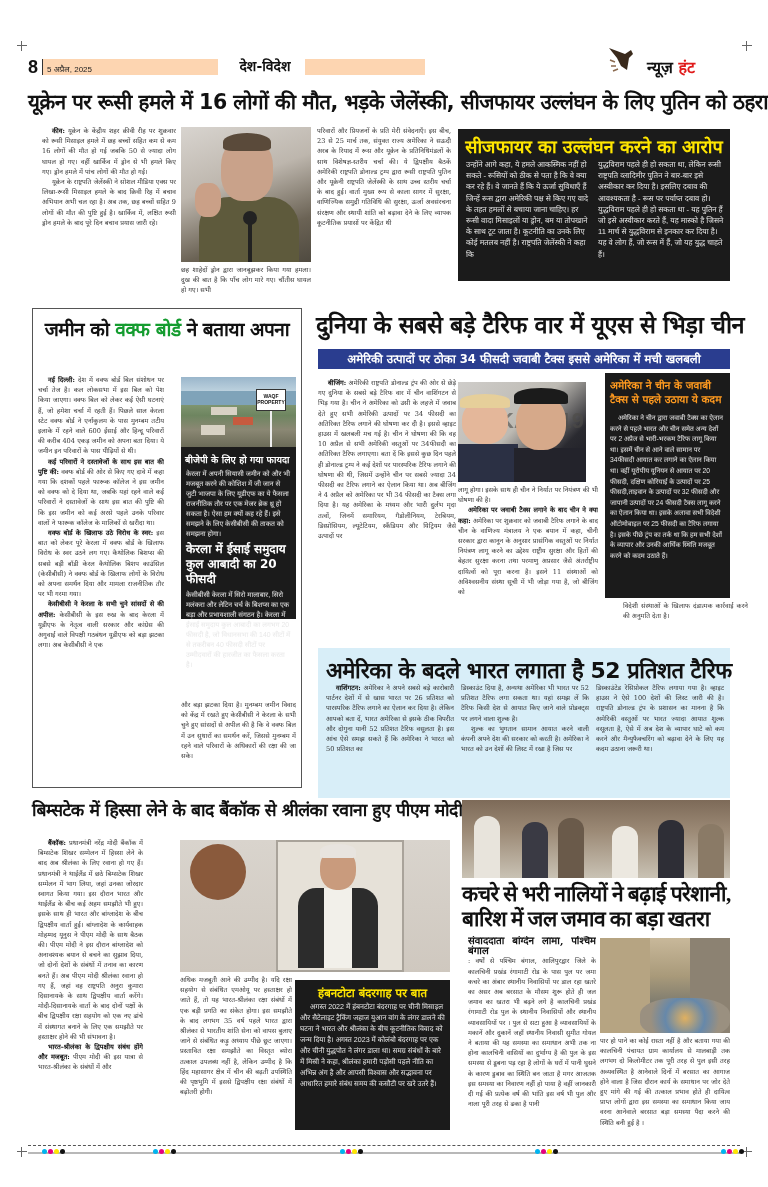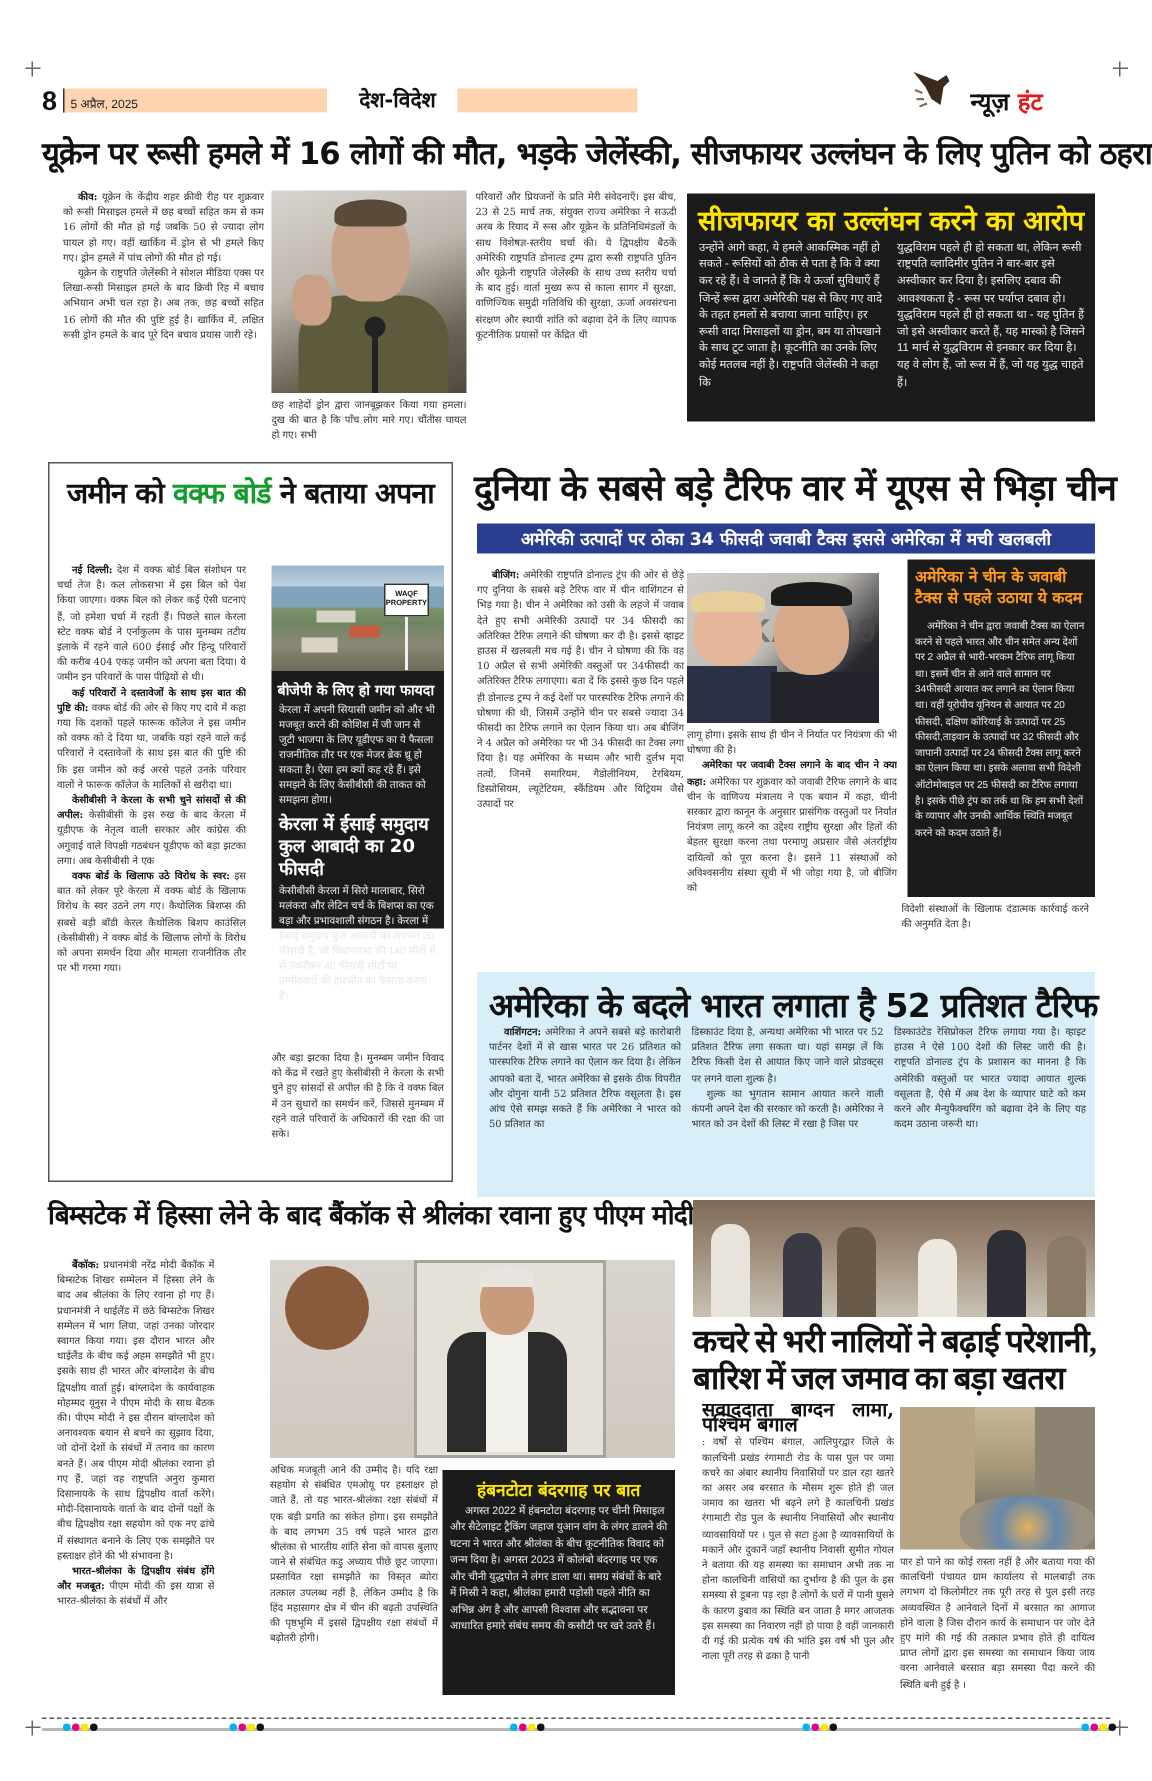--- a/index.html
+++ b/index.html
@@ -110,21 +110,21 @@
   <div class="logo-text">
     <span class="a">न्यूज़</span>
     <span class="b">हंट</span>
   </div>
 </div>
 
 <div class="abs headline h1">यूक्रेन पर रूसी हमले में 16 लोगों की मौत, भड़के जेलेंस्की, सीजफायर उल्लंघन के लिए पुतिन को ठहराया दोषी</div>
 
 <div class="col" style="left:42px;top:126px;width:134px;height:172px">
   <p><b>कीव:</b> <span>यूक्रेन के केंद्रीय शहर क्रीवी रीह पर शुक्रवार को रूसी मिसाइल हमले में छह बच्चों सहित कम से कम 16 लोगों की मौत हो गई जबकि 50 से ज्यादा लोग घायल हो गए। वहीं खार्किव में ड्रोन से भी हमले किए गए। ड्रोन हमले में पांच लोगों की मौत हो गई।</span></p>
-  <p>यूक्रेन के राष्ट्रपति जेलेंस्की ने सोशल मीडिया एक्स पर लिखा-रूसी मिसाइल हमले के बाद क्रिवी रिह में बचाव अभियान अभी चल रहा है। अब तक, छह बच्चों सहित 16 लोगों की मौत की पुष्टि हुई है। खार्किव में, लक्षित रूसी ड्रोन हमले के बाद पूरे दिन बचाव प्रयास जारी रहे।</p>
+  <p>यूक्रेन के राष्ट्रपति जेलेंस्की ने सोशल मीडिया एक्स पर लिखा-रूसी मिसाइल हमले के बाद क्रिवी रिह में बचाव अभियान अभी चल रहा है। अब तक, छह बच्चों सहित 9 लोगों की मौत की पुष्टि हुई है। खार्किव में, लक्षित रूसी ड्रोन हमले के बाद पूरे दिन बचाव प्रयास जारी रहे।</p>
 </div>
 
 <div class="photo ph-zel" style="left:181px;top:127px;width:130px;height:135px">
   <div class="body"></div>
     <div class="face"></div>
     <div class="hair"></div>
     <div class="hand"></div>
     <div class="mic"></div>
     <div class="micst"></div>
 </div>
@@ -143,22 +143,22 @@
 </div>
 
 <div class="abs waqf-box"></div>
 <div class="abs headline waqf-h">
   <div><span>जमीन को </span><span class="green">वक्फ बोर्ड</span><span> ने बताया अपना</span></div>
 </div>
 
 <div class="col" style="left:38px;top:375px;width:126px;height:410px">
   <p><b>नई दिल्ली:</b> <span>देश में वक्फ बोर्ड बिल संशोधन पर चर्चा तेज है। कल लोकसभा में इस बिल को पेश किया जाएगा। वक्फ बिल को लेकर कई ऐसी घटनाएं हैं, जो हमेशा चर्चा में रहती हैं। पिछले साल केरला स्टेट वक्फ बोर्ड ने एर्नाकुलम के पास मुनम्बम तटीय इलाके में रहने वाले 600 ईसाई और हिन्दू परिवारों की करीब 404 एकड़ जमीन को अपना बता दिया। ये जमीन इन परिवारों के पास पीढ़ियों से थी।</span></p>
   <p><b>कई परिवारों ने दस्तावेजों के साथ इस बात की पुष्टि की:</b> <span>वक्फ बोर्ड की ओर से किए गए दावे में कहा गया कि दशकों पहले फारूक कॉलेज ने इस जमीन को वक्फ को दे दिया था, जबकि यहां रहने वाले कई परिवारों ने दस्तावेजों के साथ इस बात की पुष्टि की कि इस जमीन को कई अरसे पहले उनके परिवार वालों ने फारूक कॉलेज के मालिकों से खरीदा था।</span></p>
+  <p><b>वक्फ बोर्ड के खिलाफ उठे विरोध के स्वर:</b> <span>इस बात को लेकर पूरे केरला में वक्फ बोर्ड के खिलाफ विरोध के स्वर उठने लग गए। कैथोलिक बिशप्स की सबसे बड़ी बॉडी केरल कैथोलिक बिशप काउंसिल (केसीबीसी) ने वक्फ बोर्ड के खिलाफ लोगों के विरोध को अपना समर्थन दिया और मामला राजनीतिक तौर पर भी गरमा गया।</span></p>
   <p><b>केसीबीसी ने केरला के सभी चुने सांसदों से की अपील:</b> <span>केसीबीसी के इस रुख के बाद केरला में यूडीएफ के नेतृत्व वाली सरकार और कांग्रेस की अगुवाई वाले विपक्षी गठबंधन यूडीएफ को बड़ा झटका लगा। अब केसीबीसी ने एक</span></p>
-  <p><b>वक्फ बोर्ड के खिलाफ उठे विरोध के स्वर:</b> <span>इस बात को लेकर पूरे केरला में वक्फ बोर्ड के खिलाफ विरोध के स्वर उठने लग गए। कैथोलिक बिशप्स की सबसे बड़ी बॉडी केरल कैथोलिक बिशप काउंसिल (केसीबीसी) ने वक्फ बोर्ड के खिलाफ लोगों के विरोध को अपना समर्थन दिया और मामला राजनीतिक तौर पर भी गरमा गया।</span></p>
 </div>
 
 <div class="photo ph-waqf" style="left:181px;top:377px;width:115px;height:70px">
   <div class="sea"></div>
   <div class="house" style="left:20px;top:48px;width:24px;height:10px"></div>
   <div class="house" style="left:52px;top:40px;width:20px;height:8px;background:#c65b3f"></div>
   <div class="house" style="left:30px;top:30px;width:26px;height:8px"></div>
   <div class="pole"></div>
   <div class="sign">WAQF PROPERTY</div>
 </div>
@@ -193,21 +193,21 @@
 
 <div class="col" style="left:458px;top:485px;width:140px;height:155px">
   <div>लागू होगा। इसके साथ ही चीन ने निर्यात पर नियंत्रण की भी घोषणा की है।</div>
   <p><b>अमेरिका पर जवाबी टैक्स लगाने के बाद चीन ने क्या कहा:</b> <span>अमेरिका पर शुक्रवार को जवाबी टैरिफ लगाने के बाद चीन के वाणिज्य मंत्रालय ने एक बयान में कहा, चीनी सरकार द्वारा कानून के अनुसार प्रासंगिक वस्तुओं पर निर्यात नियंत्रण लागू करने का उद्देश्य राष्ट्रीय सुरक्षा और हितों की बेहतर सुरक्षा करना तथा परमाणु अप्रसार जैसे अंतर्राष्ट्रीय दायित्वों को पूरा करना है। इसने 11 संस्थाओं को अविश्वसनीय संस्था सूची में भी जोड़ा गया है, जो बीजिंग को</span></p>
 </div>
 
 <div class="darkbox" style="left:605px;top:373px;width:125px;height:225px">
   <div class="dk-title" style="color:#ff9a1f;font-size:10.5px;line-height:14px;padding:5px 5px;text-align:left">अमेरिका ने चीन के जवाबी टैक्स से पहले उठाया ये कदम</div>
   <div class="dk-text" style="font-size:6.7px;line-height:10.6px;padding:2px 5px 0 5px;text-indent:8px">अमेरिका ने चीन द्वारा जवाबी टैक्स का ऐलान करने से पहले भारत और चीन समेत अन्य देशों पर 2 अप्रैल से भारी-भरकम टैरिफ लागू किया था। इसमें चीन से आने वाले सामान पर 34फीसदी आयात कर लगाने का ऐलान किया था। वहीं यूरोपीय यूनियन से आयात पर 20 फीसदी, दक्षिण कोरियाई के उत्पादों पर 25 फीसदी,ताइवान के उत्पादों पर 32 फीसदी और जापानी उत्पादों पर 24 फीसदी टैक्स लागू करने का ऐलान किया था। इसके अलावा सभी विदेशी ऑटोमोबाइल पर 25 फीसदी का टैरिफ लगाया है। इसके पीछे ट्रंप का तर्क था कि हम सभी देशों के व्यापार और उनकी आर्थिक स्थिति मजबूत करने को कदम उठाते हैं।</div>
 </div>
-<div class="col" style="left:601px;top:601px;width:125px;height:22px">
+<div class="col" style="left:623px;top:601px;width:125px;height:22px">
   <div>विदेशी संस्थाओं के खिलाफ दंडात्मक कार्रवाई करने की अनुमति देता है।</div>
 </div>
 
 <div class="abs box52"></div>
 <div class="abs headline h52">अमेरिका के बदले भारत लगाता है 52 प्रतिशत टैरिफ</div>
 <div class="col" style="left:326px;top:683px;width:128px;height:110px">
   <p><b>वाशिंगटन:</b> <span>अमेरिका ने अपने सबसे बड़े कारोबारी पार्टनर देशों में से खास भारत पर 26 प्रतिशत को पारस्परिक टैरिफ लगाने का ऐलान कर दिया है। लेकिन आपको बता दें, भारत अमेरिका से इसके ठीक विपरीत और दोगुना यानी 52 प्रतिशत टैरिफ वसूलता है। इस आंच ऐसे समझ सकते हैं कि अमेरिका ने भारत को 50 प्रतिशत का</span></p>
 </div>
 <div class="col" style="left:461px;top:683px;width:128px;height:110px">
   <div>डिस्काउंट दिया है, अन्यथा अमेरिका भी भारत पर 52 प्रतिशत टैरिफ लगा सकता था। यहां समझ लें कि टैरिफ किसी देश से आयात किए जाने वाले प्रोडक्ट्स पर लगने वाला शुल्क है।</div>
@@ -250,21 +250,21 @@
   <div class="p" style="left:196px;height:58px;background:#2e2e36"></div>
   <div class="p" style="left:236px;height:54px;background:#8a7a66"></div>
 </div>
 
 <div class="abs headline h-drain">
   <div>कचरे से भरी नालियों ने बढ़ाई परेशानी,</div>
   <div>बारिश में जल जमाव का बड़ा खतरा</div>
 </div>
 
 <div class="col" style="left:468px;top:936px;width:128px;height:204px">
-  <div style="font-weight:bold;color:#111;font-size:13px">संवाददाता बांग्देन लामा, पश्चिम बंगाल</div>
+  <div style="font-weight:bold;color:#111;font-size:10px">संवाददाता बांग्देन लामा, पश्चिम बंगाल</div>
   <div>: वर्षों से पश्चिम बंगाल, आलिपुरद्वार जिले के कालचिनी प्रखंड रंगामाटी रोड के पास पुल पर जमा कचरे का अंबार स्थानीय निवासियों पर डाल रहा खतरे का असर अब बरसात के मौसम शुरू होते ही जल जमाव का खतरा भी बढ़ने लगे है कालचिनी प्रखंड रंगामाटी रोड पुल के स्थानीय निवासियों और स्थानीय व्यावसायियों पर । पुल से सटा हुआ है व्यावसायियों के मकानें और दुकानें जहाँ स्थानीय निवासी सुमीत गोयल ने बताया की यह समस्या का समाधान अभी तक ना होना कालचिनी वासियों का दुर्भाग्य है की पुल के इस समस्या से डूबना पड़ रहा है लोगों के घरों में पानी घुसने के कारण डुबाव का स्थिति बन जाता है मगर आजतक इस समस्या का निवारण नहीं हो पाया है वहीं जानकारी दी गई की प्रत्येक वर्ष की भांति इस वर्ष भी पुल और नाला पूरी तरह से ढका है पानी</div>
 </div>
 
 <div class="photo ph-drain" style="left:600px;top:938px;width:130px;height:95px">
   <div class="wall1"></div>
     <div class="wall2"></div>
     <div class="trash"></div>
 </div>
 
 <div class="col" style="left:600px;top:1036px;width:130px;height:104px">

